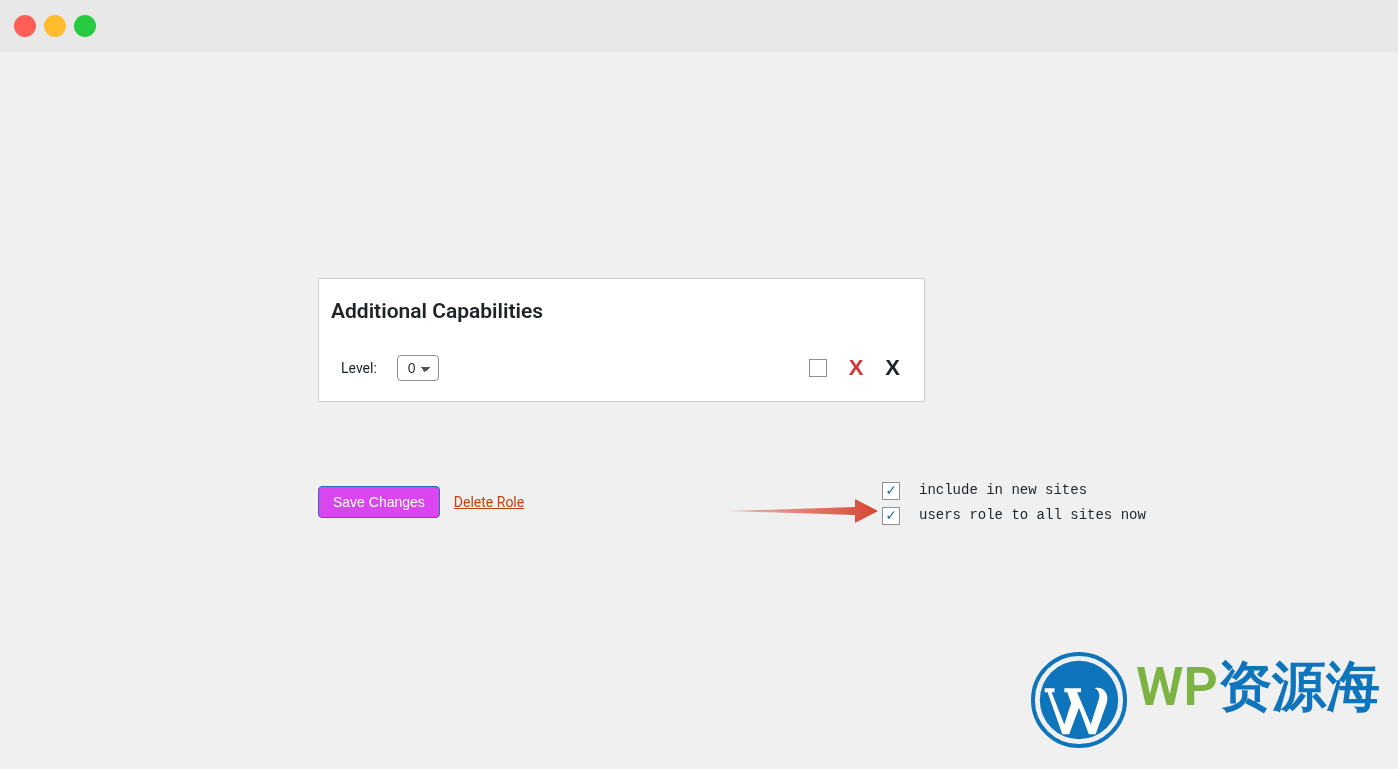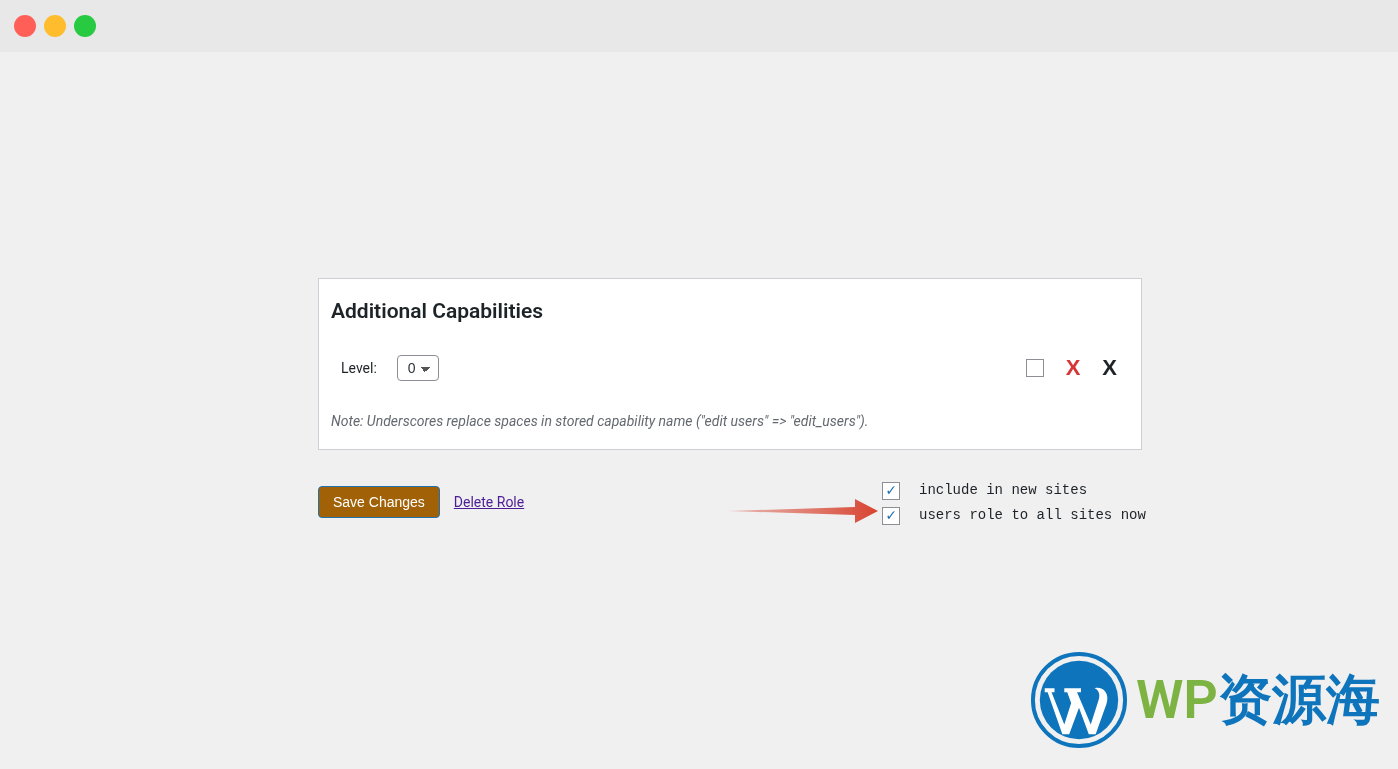--- a/index.html
+++ b/index.html
@@ -42,21 +42,21 @@
       left: 0;
       right: 0;
       bottom: 0;
       background: #f0f0f1;
     }
 
     .panel {
       position: absolute;
       top: 226px;
       left: 318px;
-      width: 824px;
+      width: 607px;
       background: #ffffff;
       border: 1px solid #ccd0d4;
     }
 
     .panel-header {
       padding: 20px 12px 12px 12px;
     }
 
     .panel-title {
       font-size: 21px;
@@ -139,31 +139,31 @@
     .bottom-actions {
       position: absolute;
       top: 434px;
       left: 318px;
       display: flex;
       align-items: center;
       gap: 14px;
     }
 
     .btn-primary {
-      background: #a16207;
+      background: #d946ef;
       color: #fff;
       border: 1px solid #2271b1;
       border-radius: 4px;
       padding: 7px 14px;
       font-size: 14px;
       cursor: pointer;
     }
 
     .link-delete {
-      color: #4c1d95;
+      color: #c2410c;
       text-decoration: underline;
       font-size: 14px;
       cursor: pointer;
     }
 
     .arrow-container {
       position: absolute;
       top: 444px;
       left: 725px;
       width: 155px;
@@ -214,21 +214,21 @@
     .checkbox-label {
       font-size: 14px;
       color: #1d2327;
     }
 
     .watermark {
       position: absolute;
       bottom: 20px;
       right: 18px;
       display: flex;
-      align-items: center;
+      align-items: flex-start;
       gap: 8px;
     }
 
     .wp-logo {
       width: 98px;
       height: 98px;
     }
 
     .watermark-text {
       font-size: 54px;
@@ -259,21 +259,20 @@
         <select class="level-select">
           <option>0</option>
         </select>
       </div>
       <div class="right-controls">
         <div class="checkbox"></div>
         <span class="icon-x">X</span>
         <span class="icon-x-black">X</span>
       </div>
     </div>
-    <div class="panel-note">Note: Underscores replace spaces in stored capability name ("edit users" =&gt; "edit_users").</div>
   </div>
 
   <div class="bottom-actions">
     <button class="btn-primary">Save Changes</button>
     <a class="link-delete">Delete Role</a>
   </div>
 
   <div class="arrow-container">
     <svg class="arrow-svg" viewBox="0 0 155 30">
       <defs>

